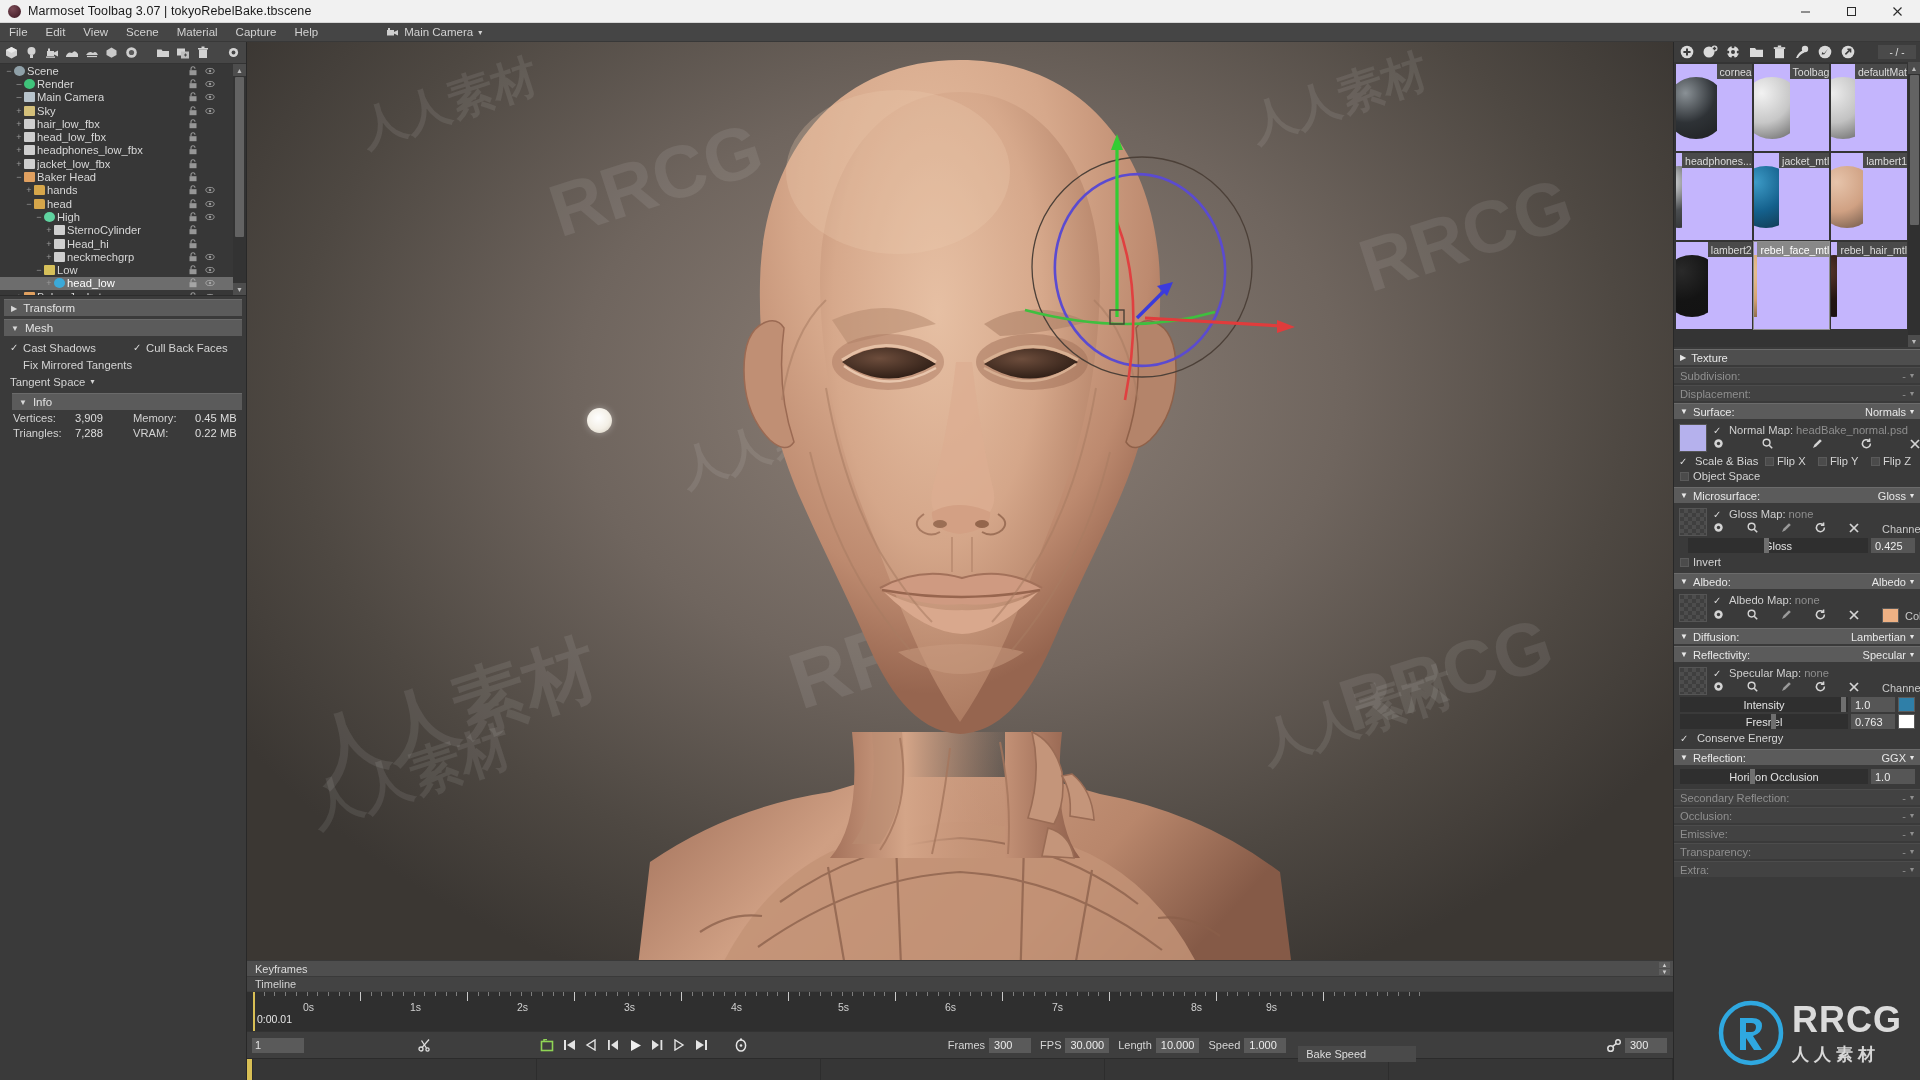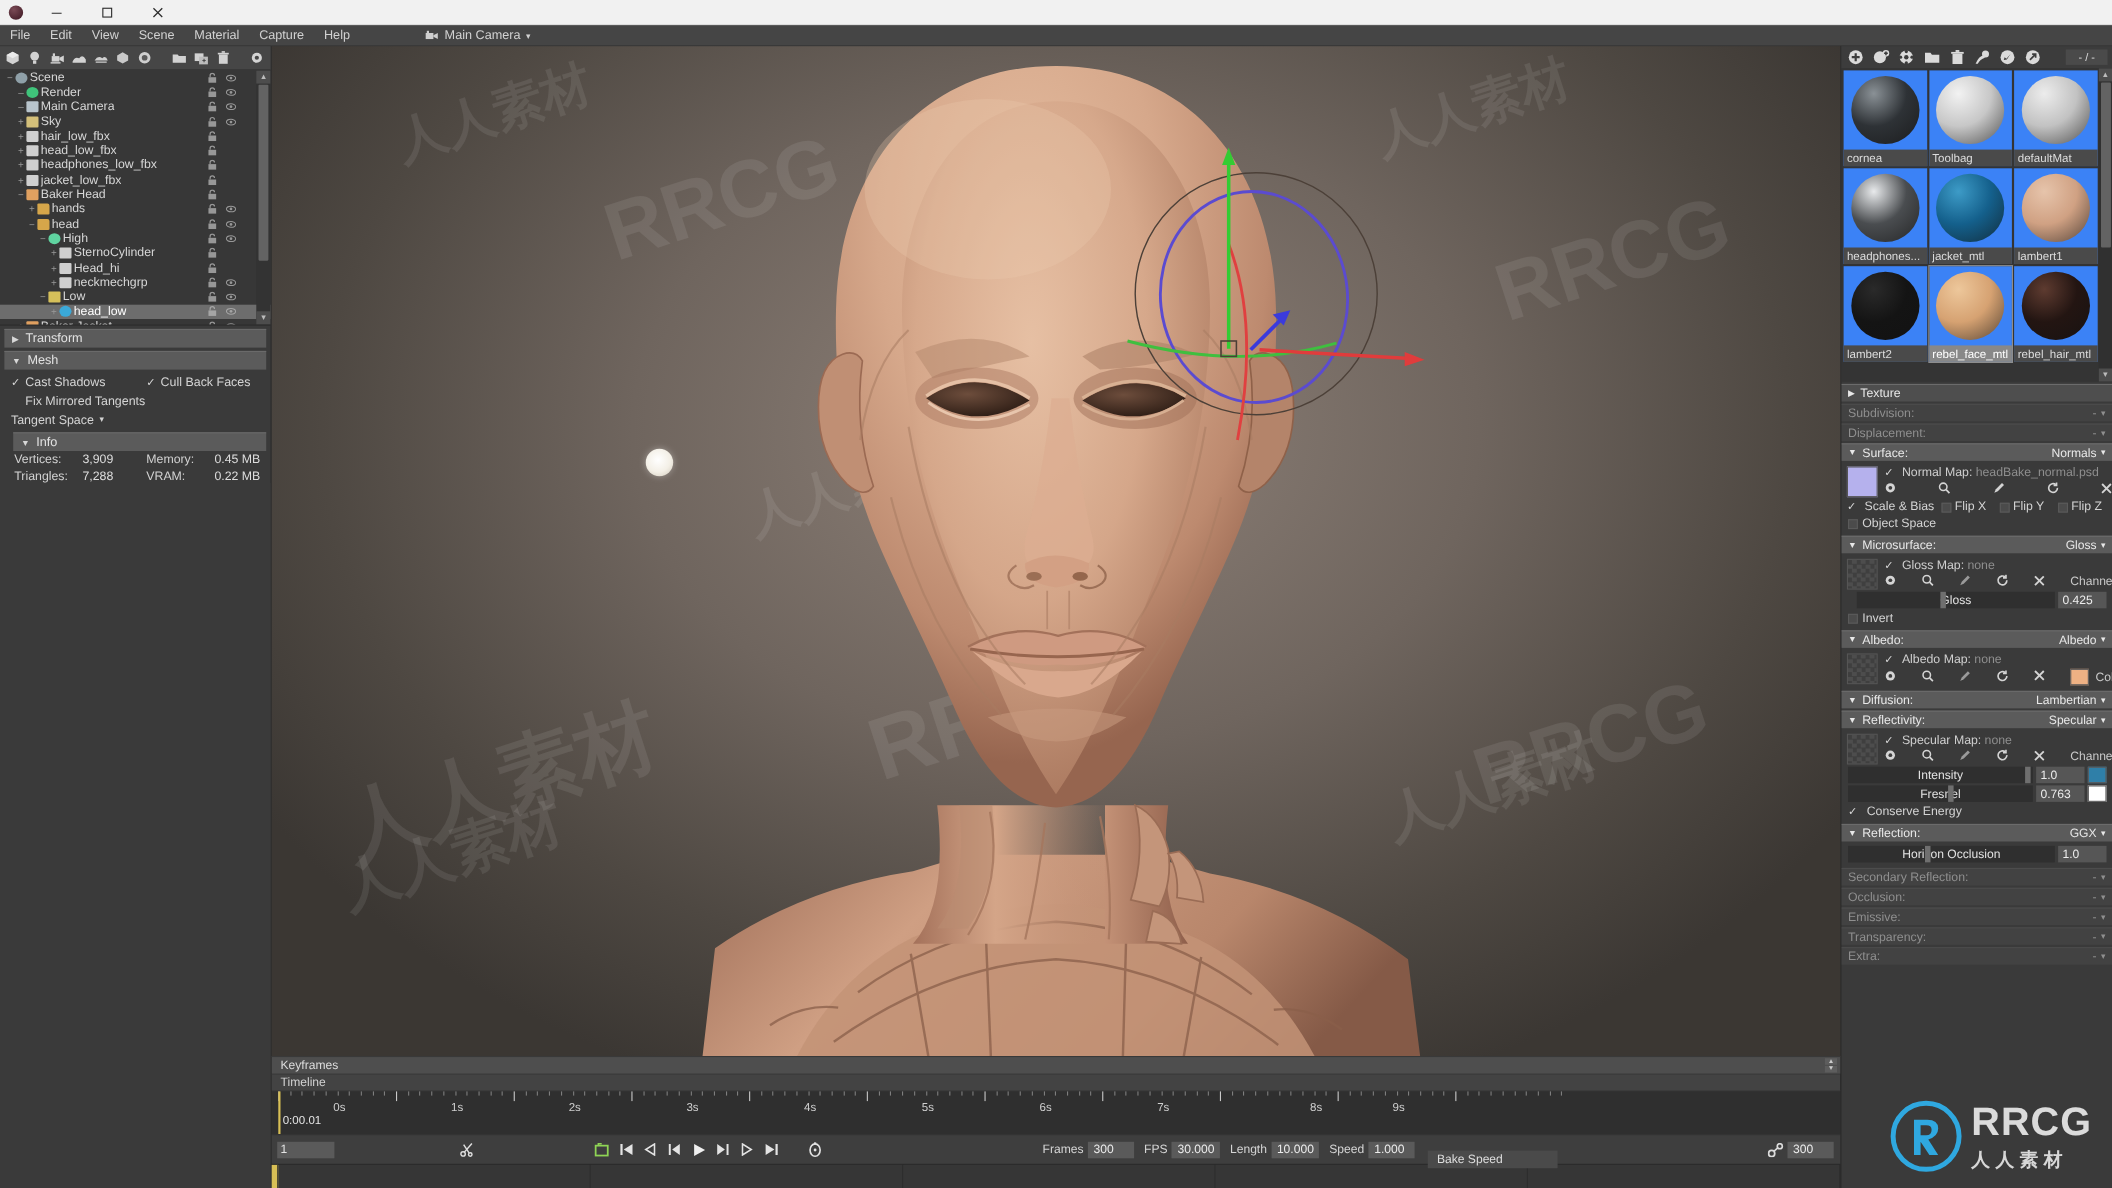--- a/index.html
+++ b/index.html
@@ -157,21 +157,21 @@
     border-left: 1px solid #282828; }
   .mat-toolbar { height: 20px; background: #3c3c3c; display: flex; align-items: center; padding: 0 2px; gap: 1px; flex: none;}
   .mt-ico { width: 22px; height: 18px; display: flex; align-items: center; justify-content: center;
     color: #d8d8d8; font-size: 12px; }
   .mt-spacer { flex: 1; }
   .mt-nums { background: #4a4a4a; height: 14px; min-width: 38px; font-size: 10px; color: #dcdcdc;
     display:flex; align-items:center; justify-content:center; gap:2px; margin-right:2px;}
 
   .mat-grid-wrap { position: relative; height: 285px; flex: none; background: #343434; overflow:hidden;}
   .mat-grid { display: grid; grid-template-columns: repeat(3, 1fr); gap: 2px; padding: 2px 13px 2px 2px; }
-  .mat-cell { height: 87px; background: #3b82f6; position: relative; display:flex; flex-direction:column; }
+  .mat-cell { height: 87px; background: #c4b5fd; position: relative; display:flex; flex-direction:row; }
   .mat-thumb { flex: 1; position: relative; overflow: hidden; }
   .sphere { position: absolute; left: 50%; top: 50%; transform: translate(-50%,-50%);
     width: 62px; height: 62px; border-radius: 50%; }
   .mat-name { height: 15px; font-size: 10.5px; color: #dcdcdc; padding-left: 3px;
     display: flex; align-items: center; background: #4a4a4a; overflow:hidden; white-space:nowrap;}
   .mat-cell.selected .mat-name { background: #888888; color: #fff; text-align: right; }
   .mat-cell.selected { outline: 1px solid #8d8d8d; }
   .mat-scroll { position: absolute; right: 0; top: 0; width: 12px; height: 100%; background: #303030;
     display:flex; flex-direction:column; align-items:center;}
   .mat-scroll .sc-btn { width: 12px; }
@@ -216,20 +216,21 @@
   .wm-cn { font-family: "DejaVu Sans", sans-serif; }
   .logo-wm { position: absolute; right: 18px; bottom: 14px; display: flex; align-items: center; gap: 8px; }
 </style>
 </head>
 <body>
 
 <div class="app">
 
   <div class="titlebar">
     <div class="app-icon"></div>
+    <div class="title-text">Marmoset Toolbag 3.07  |  tokyoRebelBake.tbscene</div>
     <div class="winbtns">
       <div class="winbtn">
         <svg width="11" height="11" viewBox="0 0 11 11">
             <line x1="1" y1="6" x2="10" y2="6" stroke="#2a2a2a" stroke-width="1"></line>
           </svg>
       </div>
       <div class="winbtn">
         <svg width="11" height="11" viewBox="0 0 11 11">
             <rect x="1.5" y="1.5" width="8" height="8" fill="none" stroke="#2a2a2a" stroke-width="1"></rect>
           </svg>

